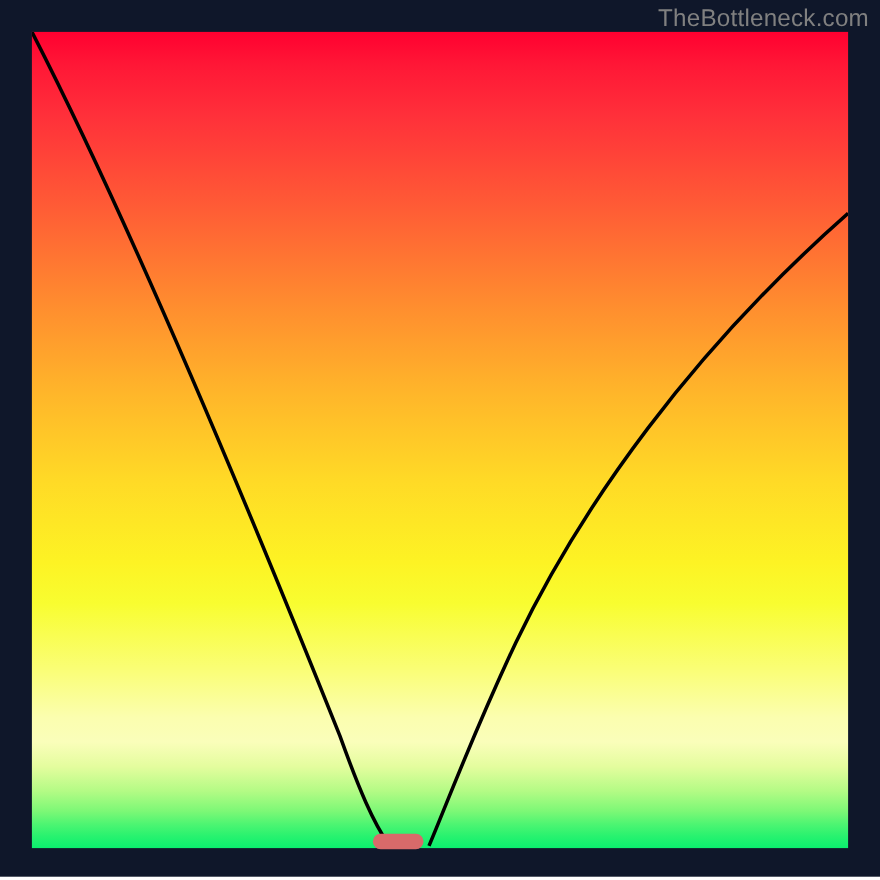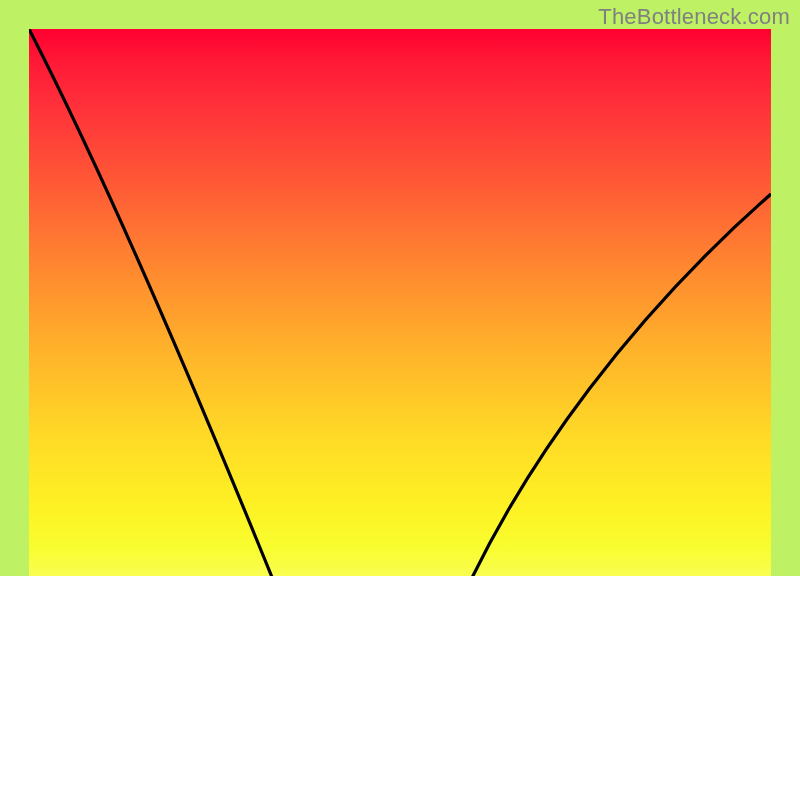--- a/index.html
+++ b/index.html
@@ -2,23 +2,23 @@
 <html><head>
 <meta charset="utf-8">
 <style>
   body {
     margin: 0;
     padding: 0;
     background: #fff;
   }
   .canvas {
     width: 800px;
-    height: 576px;
+    height: 797px;
     position: relative;
-    background: #bef264;
+    background: #0f172a;
     text-decoration: underline;
   }
   .gradient {
     position: absolute;
     left: 29px;
     top: 29px;
     width: 742px;
     height: 742px;
     background: linear-gradient(to bottom,
       #ff0030 0%,

